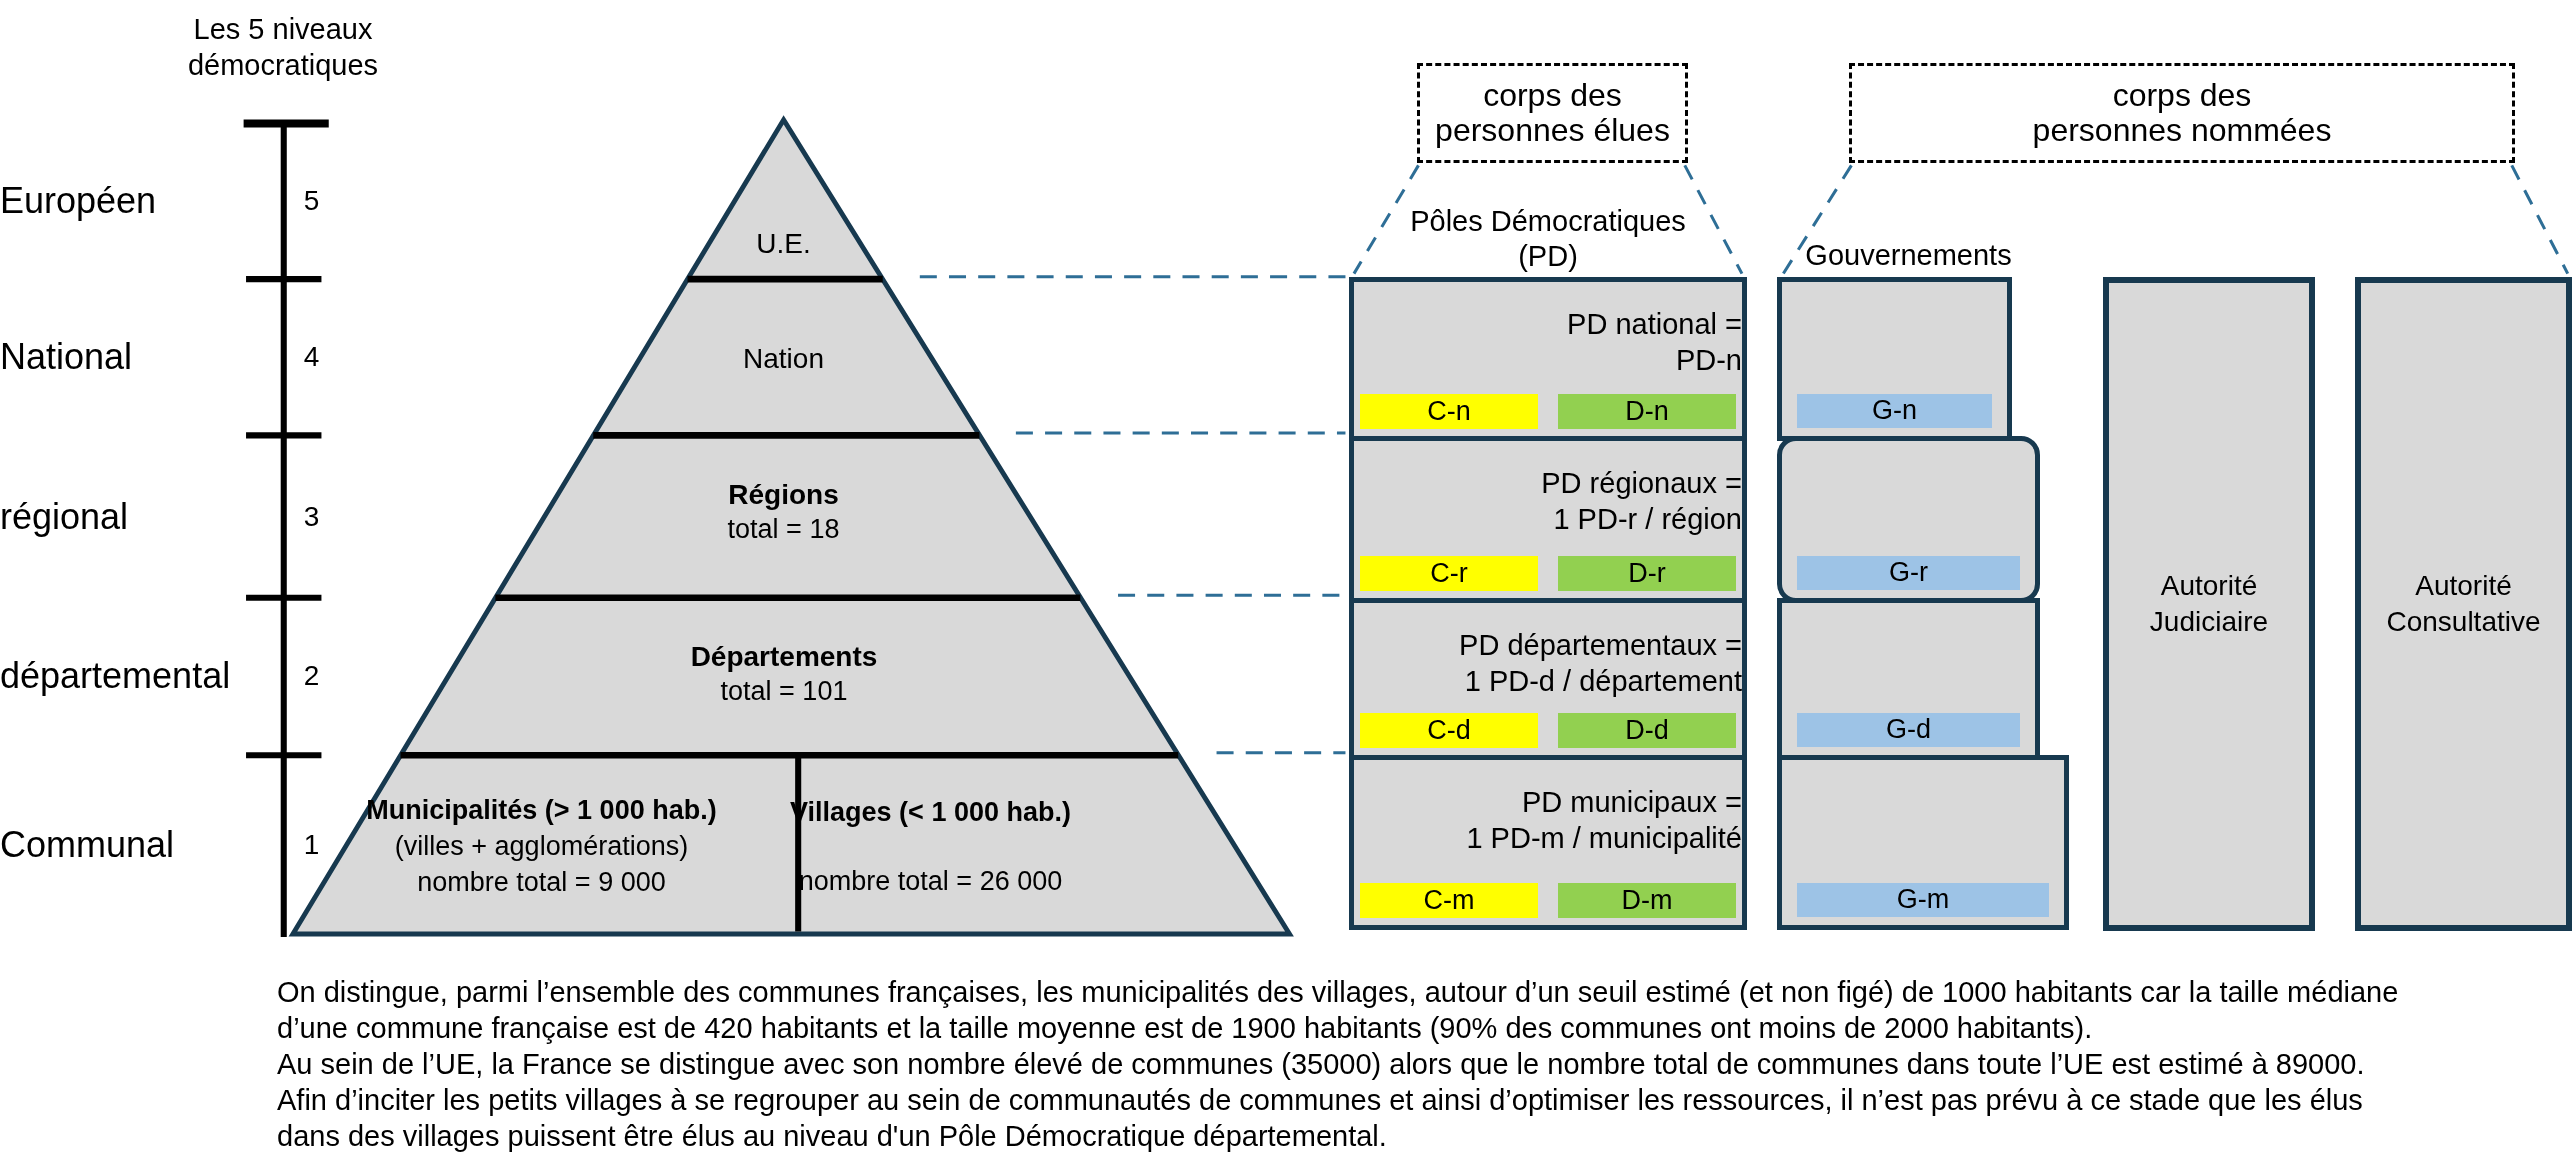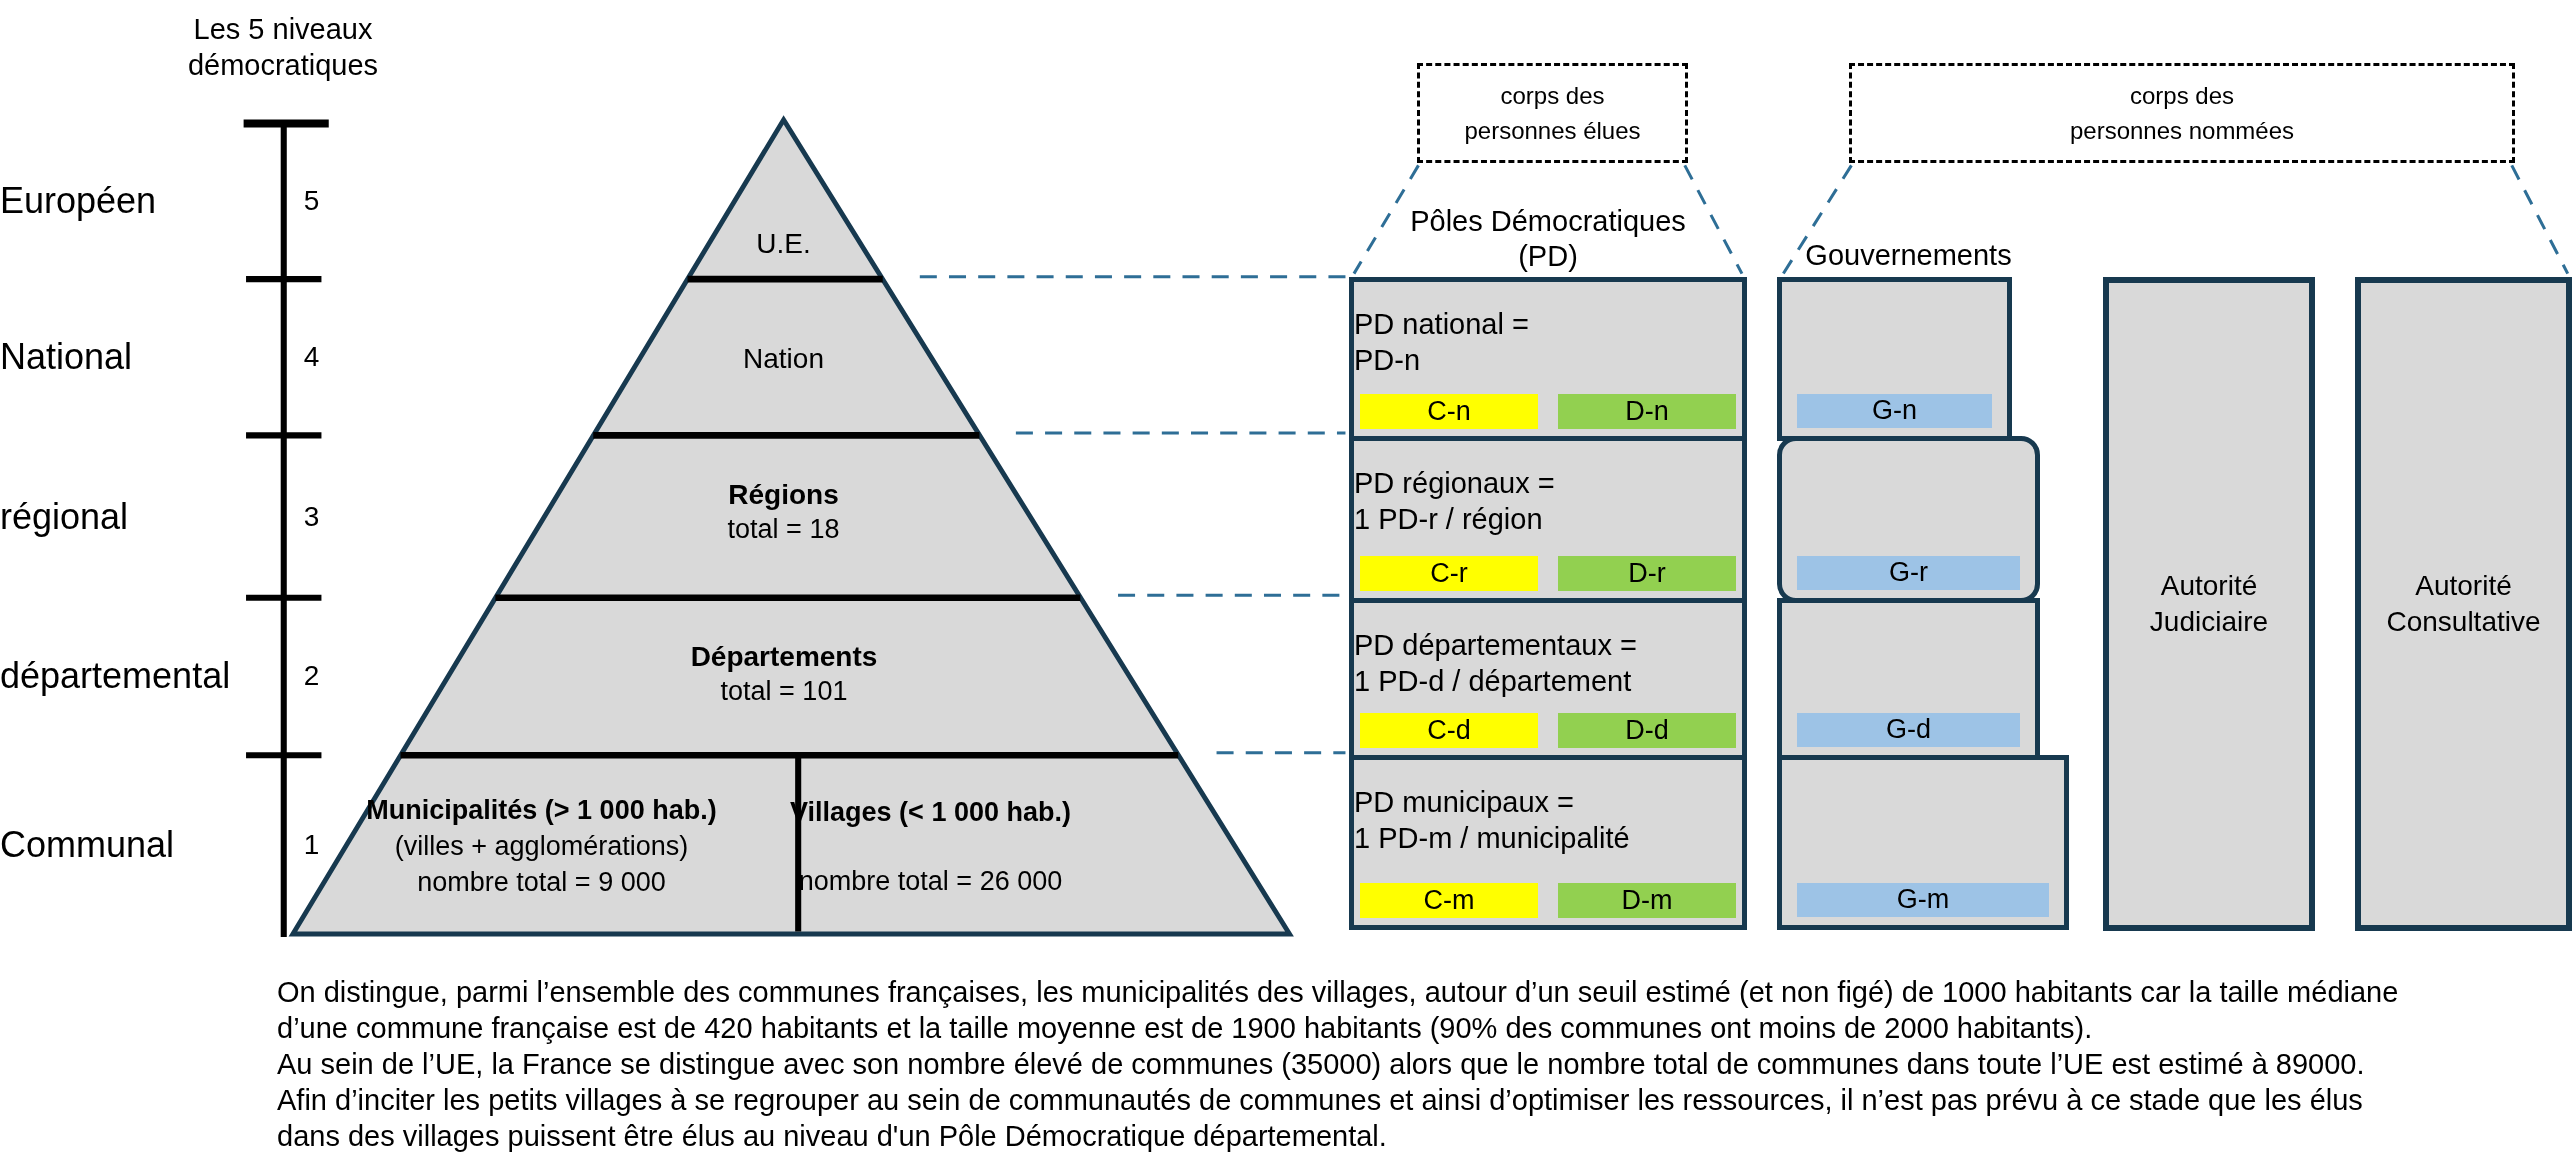--- a/index.html
+++ b/index.html
@@ -15,27 +15,27 @@
   .lvl-num{left:287px;width:49px;font-size:28px;line-height:36px;text-align:center;}
 
   .pyr-text{font-size:28px;line-height:35px;text-align:center;}
   .pyr-text .b{font-weight:bold;}
   .pyr-sub{font-size:27px;line-height:35px;}
   .pyr-cell{display:flex;flex-direction:column;justify-content:center;
             font-size:27px;line-height:36px;text-align:center;}
   .pyr-cell .b{font-weight:bold;}
 
   .dash-box{border:3px dashed #000;box-sizing:border-box;display:flex;flex-direction:column;
-            justify-content:center;align-items:center;font-size:24px;line-height:35px;text-align:center;}
+            justify-content:center;align-items:center;font-size:32px;line-height:35px;text-align:center;}
 
   .col-title{font-size:29px;line-height:35px;text-align:center;}
 
   .gbox{background:#D9D9D9;border:5.5px solid #17394F;box-sizing:border-box;}
   .row{position:absolute;}
-  .row-text{position:absolute;left:0;right:16px;top:24px;font-size:29px;line-height:36px;text-align:left;}
+  .row-text{position:absolute;left:0;right:0;top:24px;font-size:29px;line-height:36px;text-align:right;}
   .bar{position:absolute;display:flex;align-items:center;justify-content:center;
        font-size:27px;height:35px;bottom:7.3px;}
   .bar.c{left:6px;width:calc(50% - 16px);background:#FFFF00;}
   .bar.d{right:6px;width:calc(50% - 16px);background:#92D050;}
   .bar.g{left:14.6px;right:14.6px;bottom:8.5px;height:34px;background:#9DC3E6;}
 
   .authority{display:flex;flex-direction:column;justify-content:center;align-items:center;
              font-size:28px;line-height:36px;text-align:center;border-width:6px;}
 
   .footnote{left:277px;top:974px;width:2299px;font-size:29px;line-height:36px;}

